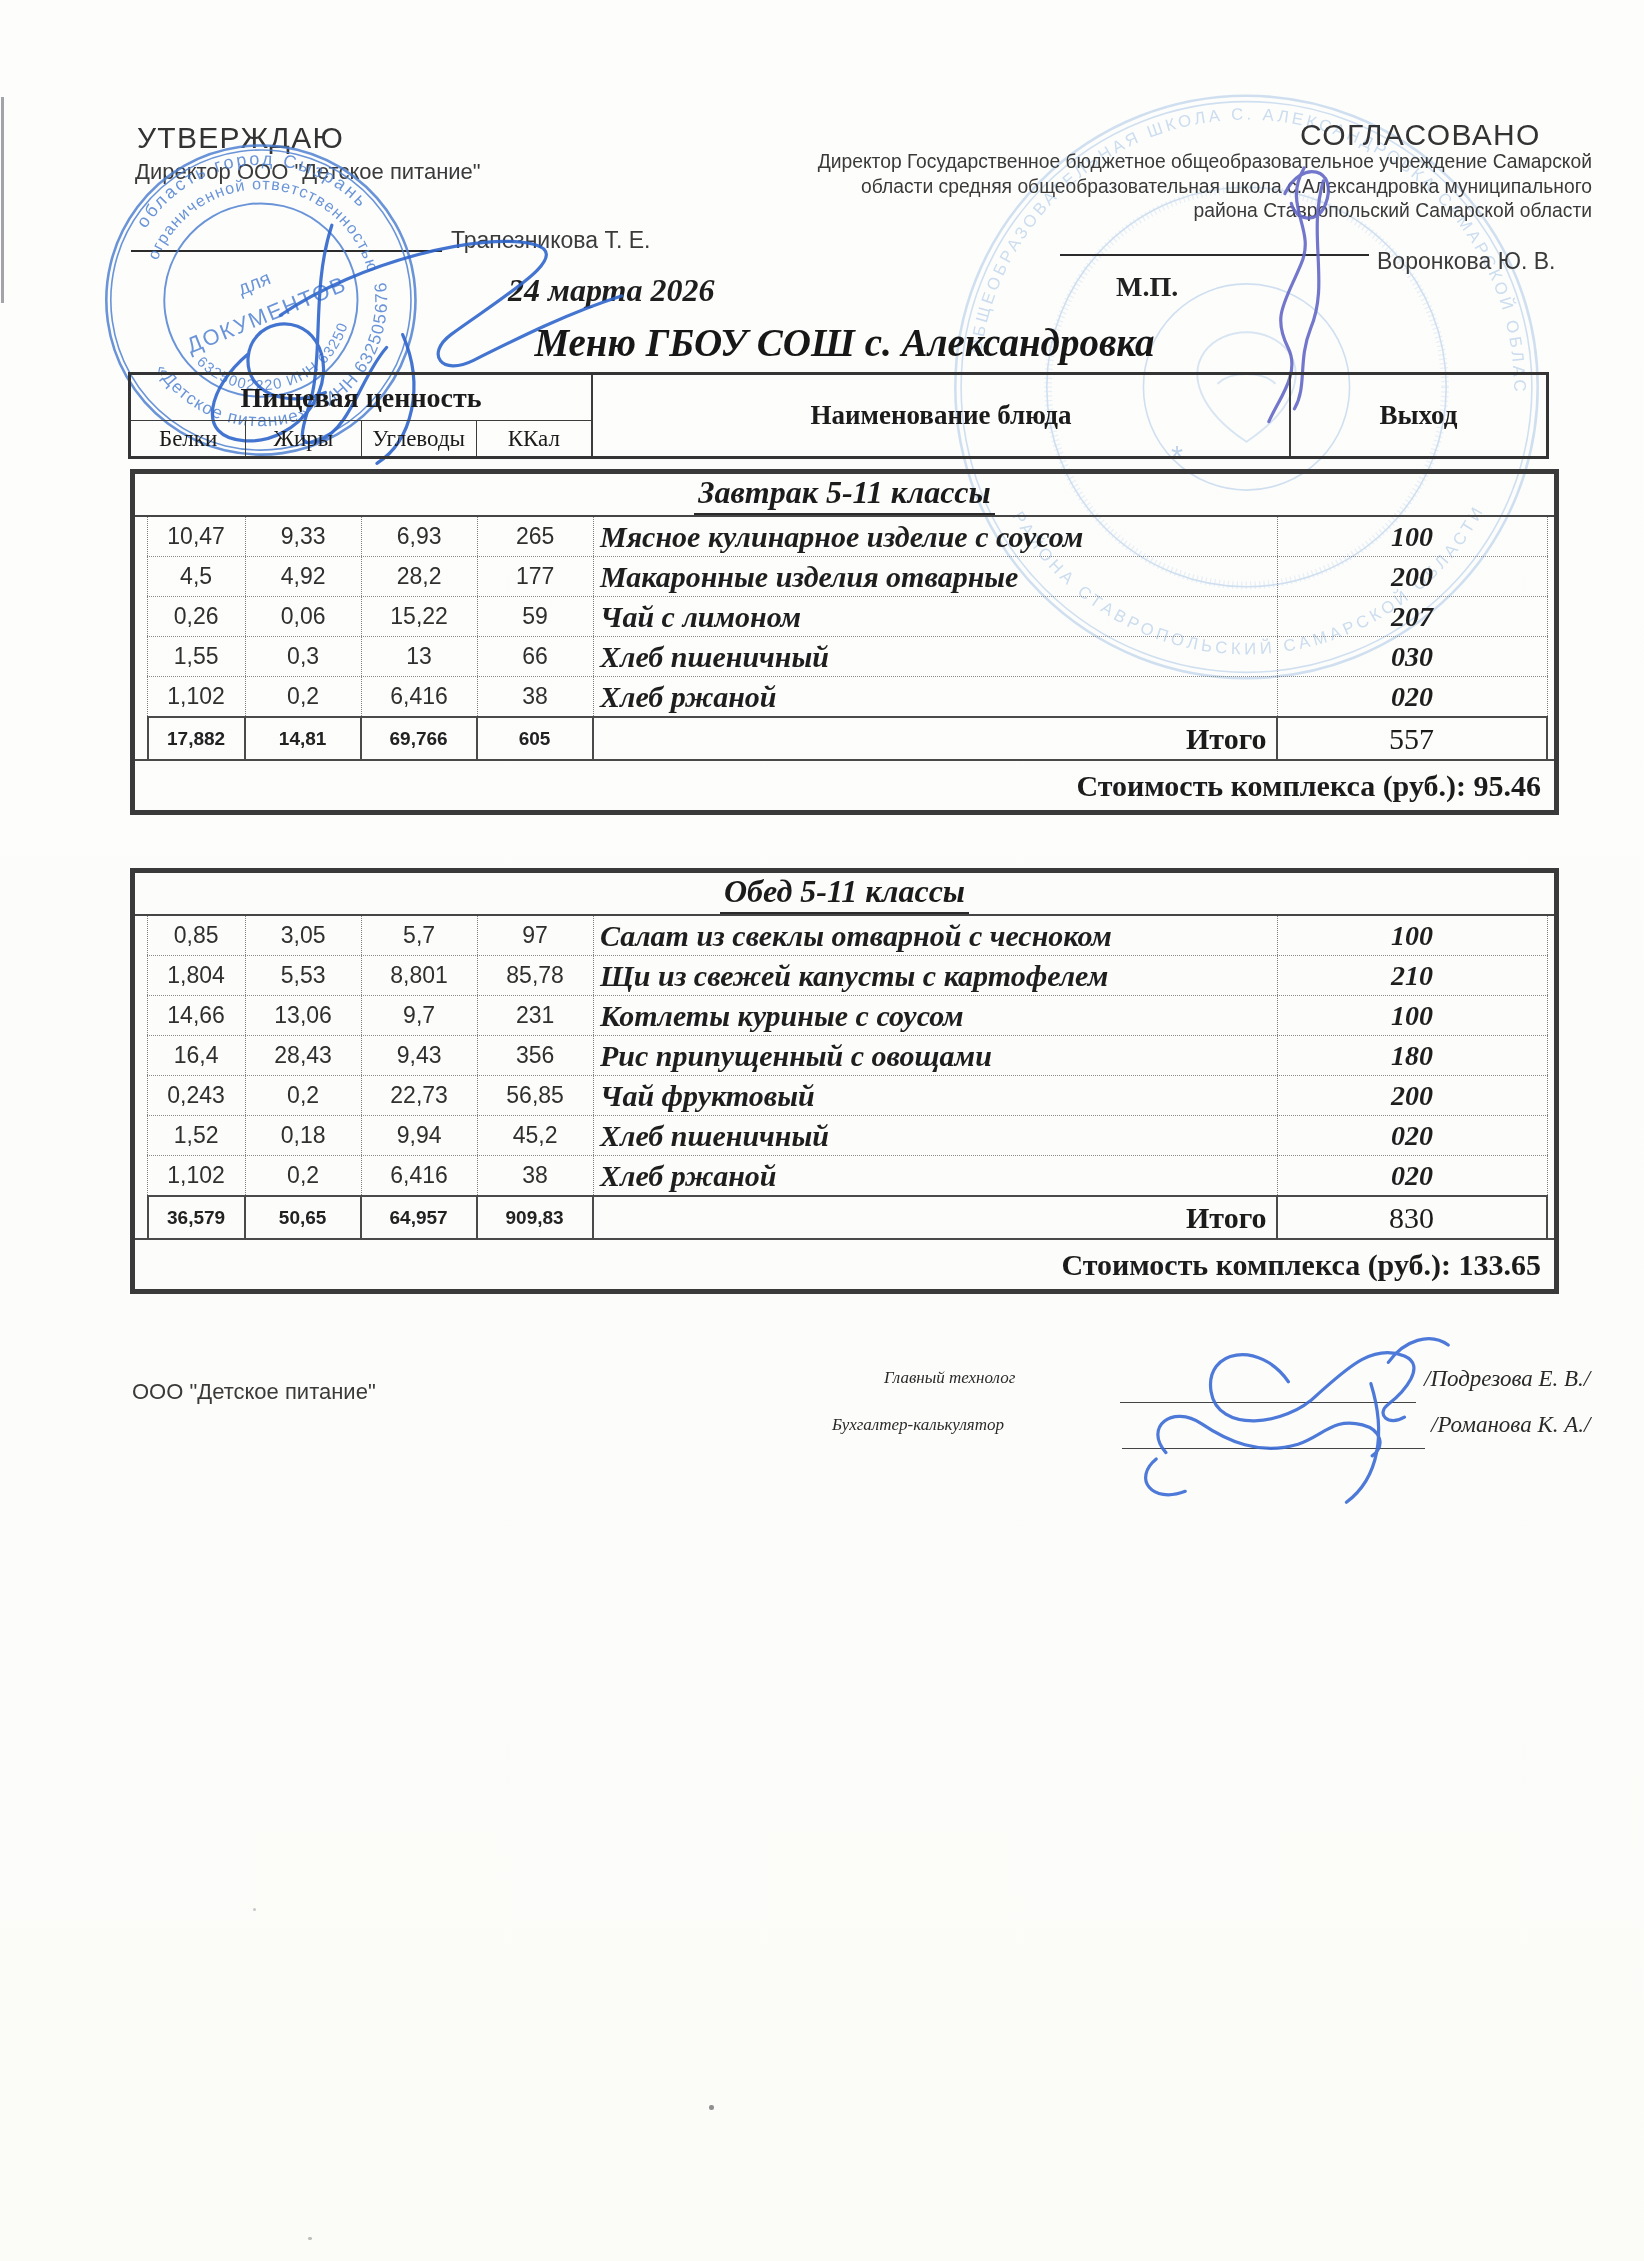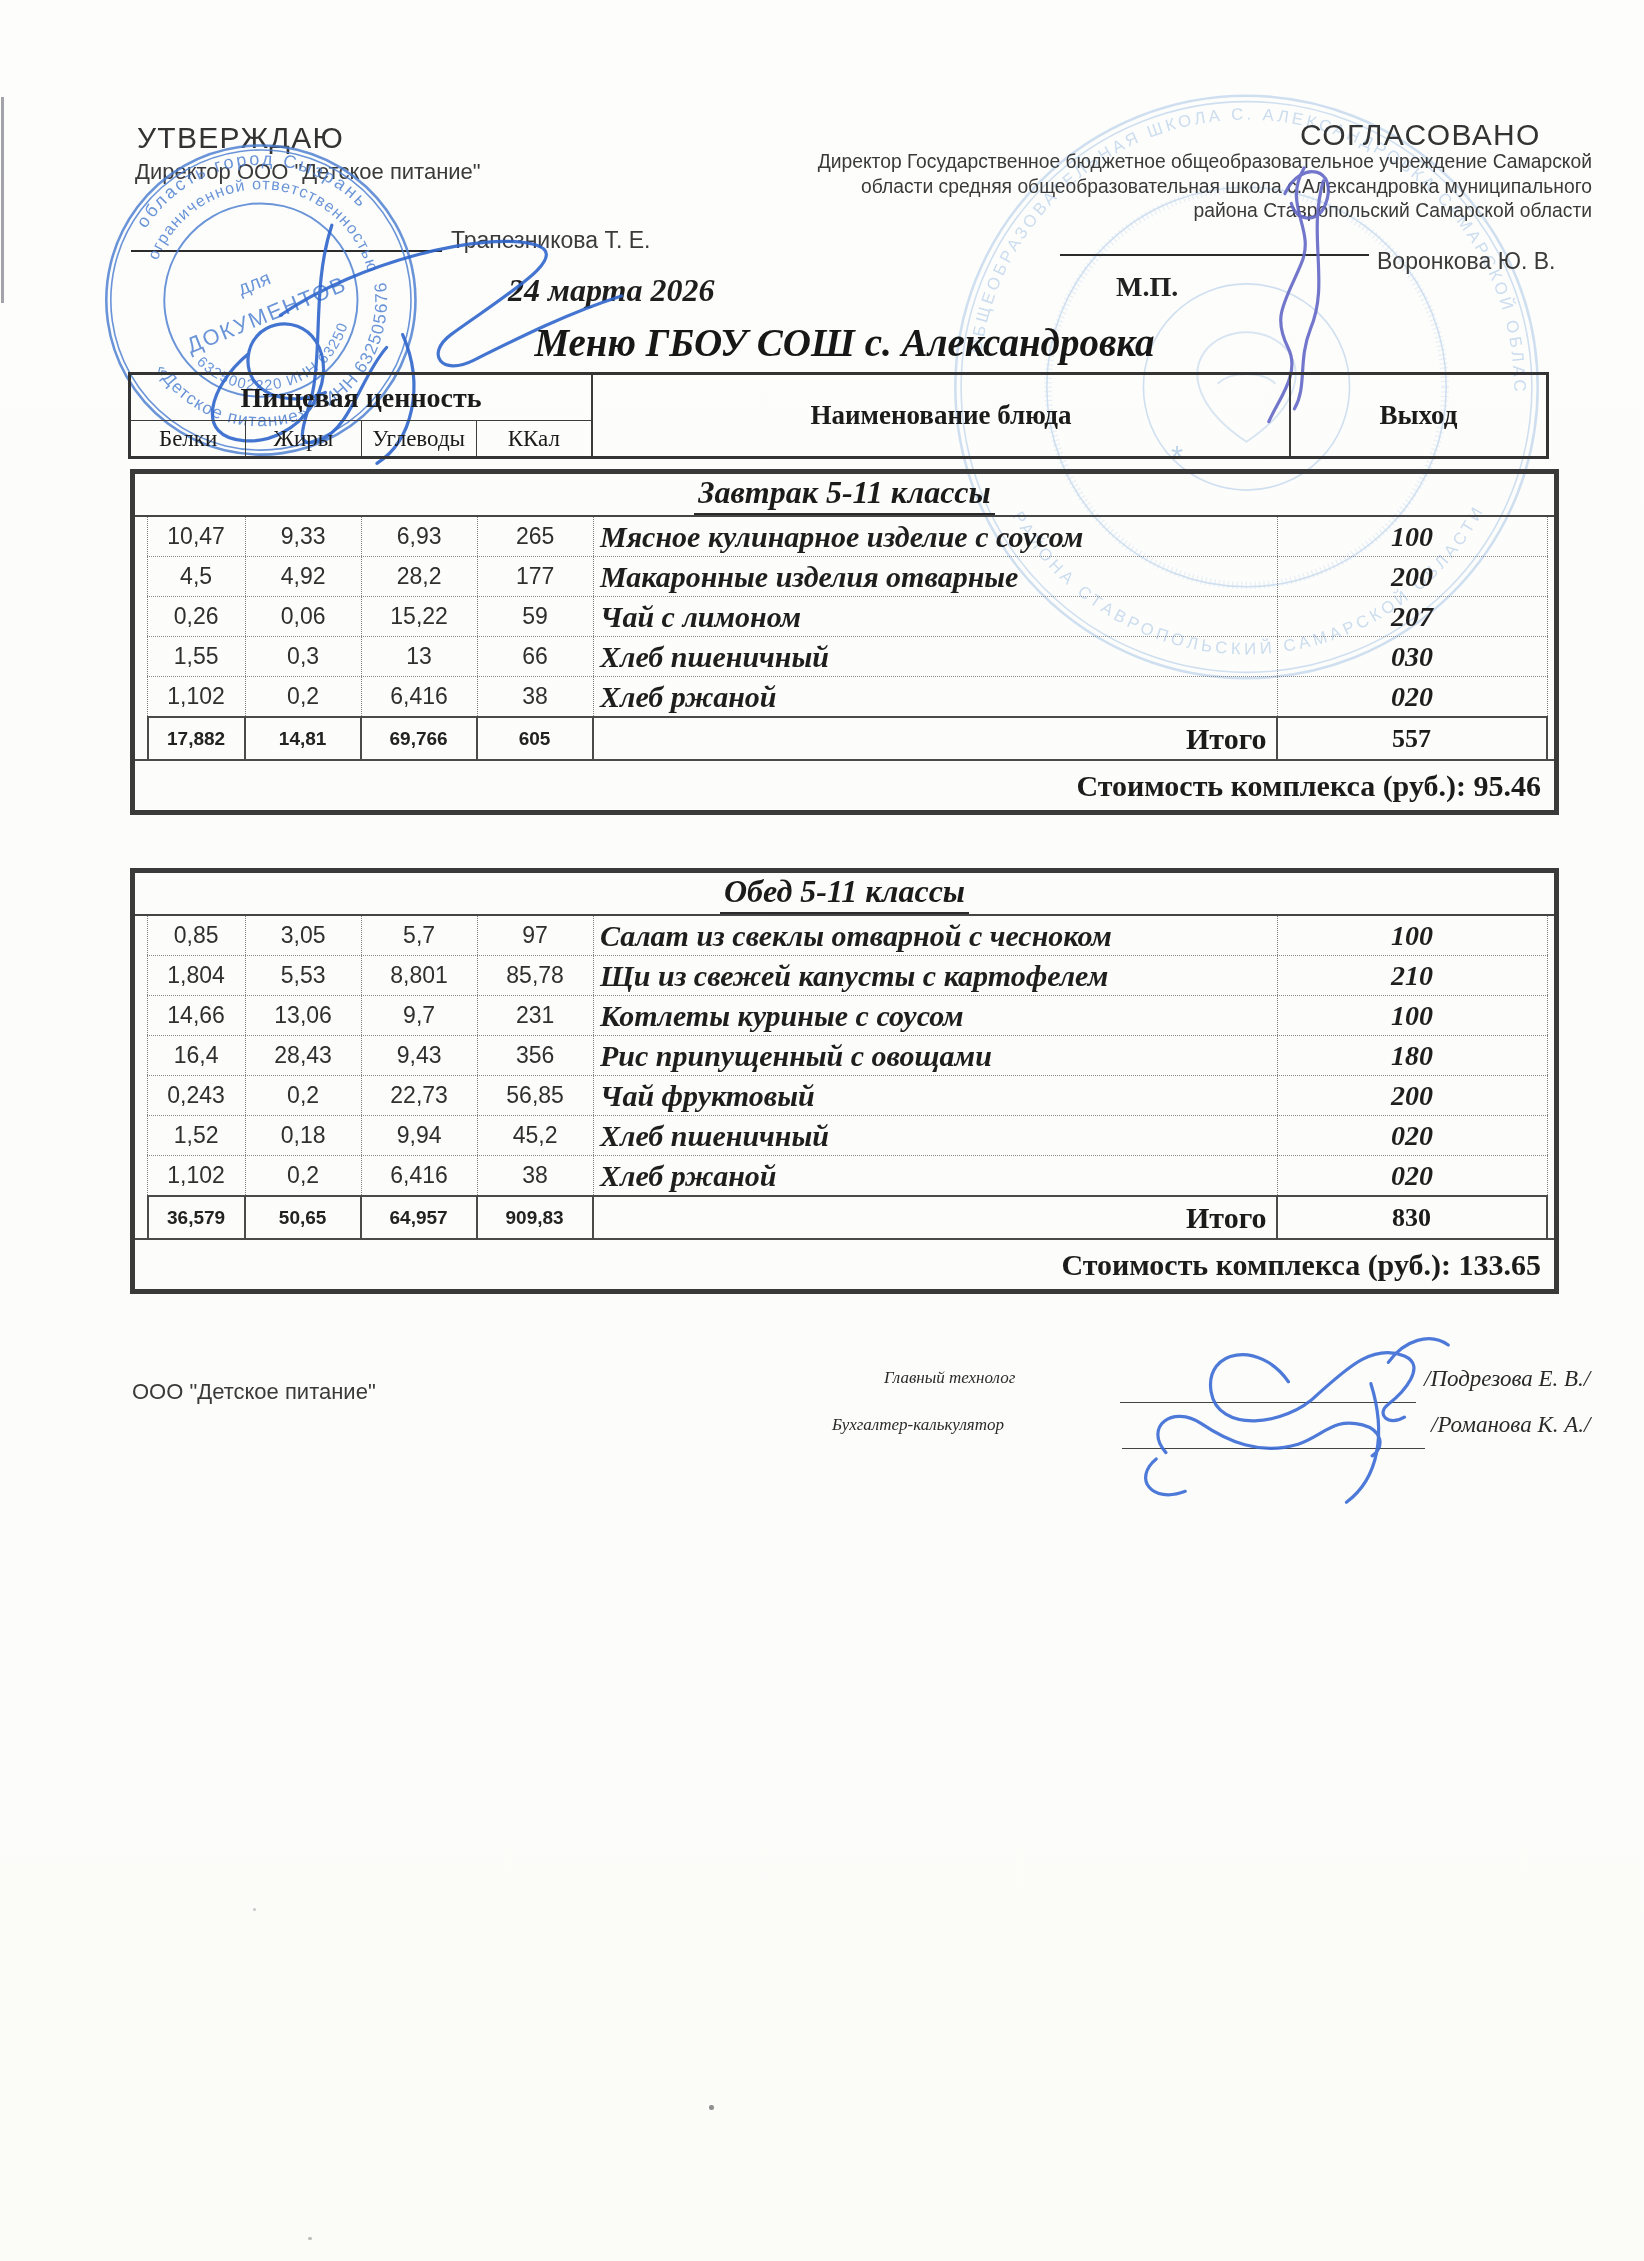--- a/index.html
+++ b/index.html
@@ -44,21 +44,21 @@
   .c { border-right:1.9px dotted #7d7d7d; display:flex; align-items:center; justify-content:center; box-sizing:border-box; }
   .row > .c:first-child { border-left:1.9px dotted #7d7d7d; }
   .n { font-family:"Liberation Sans", sans-serif; font-size:23px; color:#2f2f2f; }
   .dish { justify-content:flex-start; padding-left:6.4px; font-weight:bold; font-style:italic; font-size:30px; color:#1e1e1e; }
   .out { font-weight:bold; font-style:italic; font-size:28px; color:#1e1e1e; }
   .trow { display:grid; grid-template-columns:99px 116px 116px 116px 684px 1fr; height:41px; border-top:2.6px solid #4a4a4a; }
   .trow .c { border-right:2.6px solid #4a4a4a; }
   .trow > .c:first-child { border-left:2.6px solid #4a4a4a; }
   .tn { font-family:"Liberation Sans", sans-serif; font-weight:bold; font-size:19px; color:#222; }
   .tlabel { justify-content:flex-end; padding-right:9px; font-weight:bold; font-size:30px; font-style:normal; }
-  .tout { font-weight:bold; font-size:26px; font-style:normal; }
+  .tout { font-weight:normal; font-size:30px; font-style:normal; }
   .cost { height:49px; display:flex; align-items:center; justify-content:flex-end; padding-right:13px;
           font-weight:bold; font-size:30px; color:#1c1c1c; }
 
   
   .f-label { font-style:italic; font-size:17px; color:#2a2a2a; }
   .f-name { font-style:italic; font-size:23px; color:#2a2a2a; }
   .f-line { border-top:1.9px solid #444; height:0; }
 
   .speck { position:absolute; border-radius:50%; }
   svg text { font-family:"Liberation Sans", sans-serif; }

